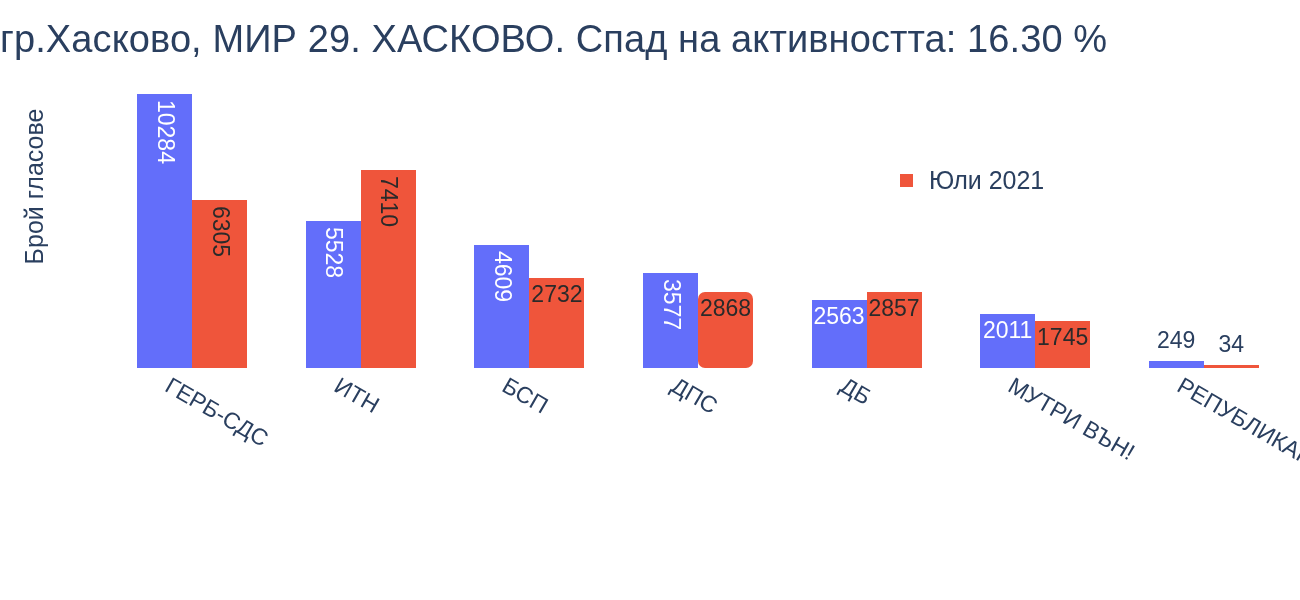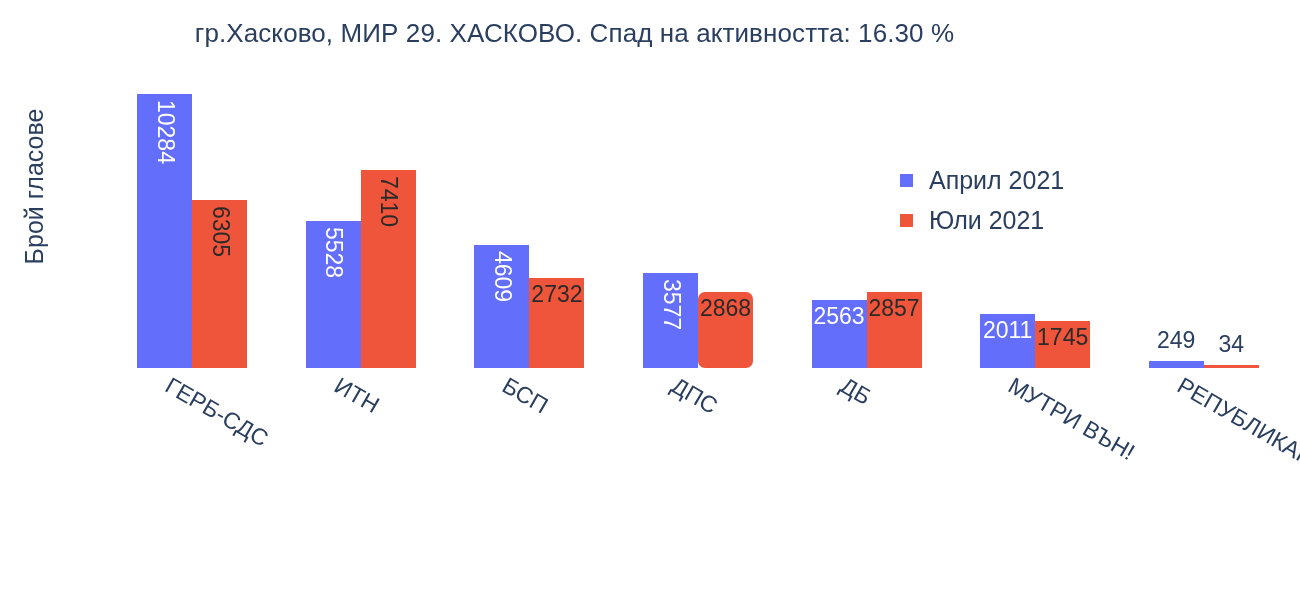--- a/index.html
+++ b/index.html
@@ -16,22 +16,22 @@
     height: 600px;
     background: #ffffff;
     overflow: hidden;
   }
   
   .chart-title {
     position: absolute;
     left: 0;
     top: 18px;
     width: 1149px;
-    text-align: center;
-    font-size: 26px;
+    text-align: left;
+    font-size: 38px;
     color: #2a3f5f;
     letter-spacing: 0.1px;
     white-space: nowrap;
   }
   
   .yaxis-title {
     position: absolute;
     left: -76px;
     top: 172px;
     width: 220px;
@@ -192,22 +192,18 @@
         <div class="xtick" style="left: 572px;">ДПС</div>
         <div class="xtick" style="left: 740.571px;">ДБ</div>
         <div class="xtick" style="left: 909.143px;">МУТРИ ВЪН!</div>
         <div class="xtick" style="left: 1077.71px;">РЕПУБЛИКАНЦИ ЗА БГ</div>
       </div>
   </div>
 
 
   <div id="legend">
     <div class="legend-row">
-      <span class="legend-swatch april"></span>
-      <span class="legend-text">Април 2021</span>
-    </div>
-    <div class="legend-row">
       <span class="legend-swatch juli"></span>
       <span class="legend-text">Юли 2021</span>
     </div>
   </div>
 
 </div>
 
 </body></html>

